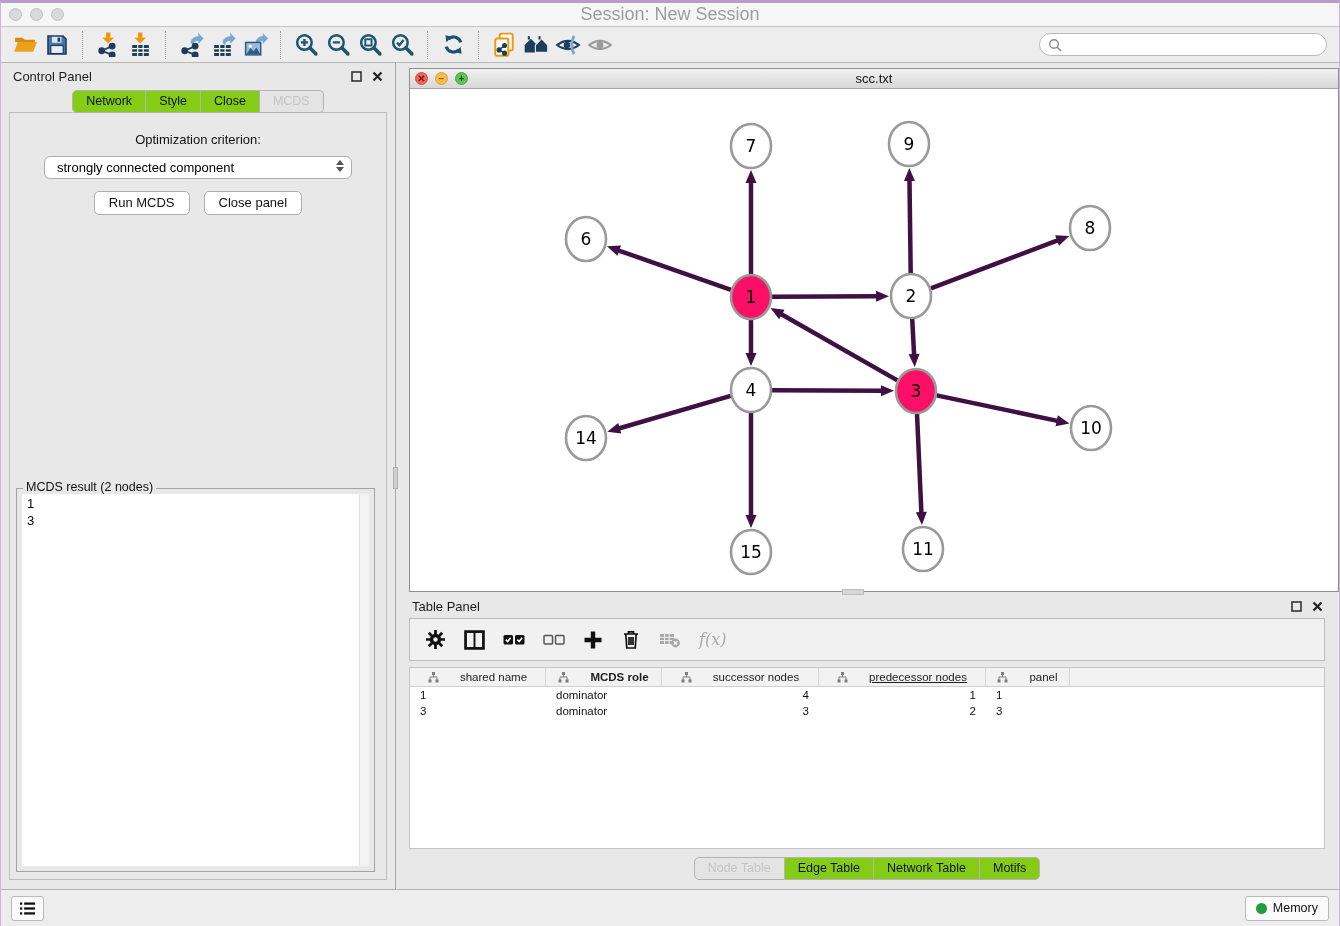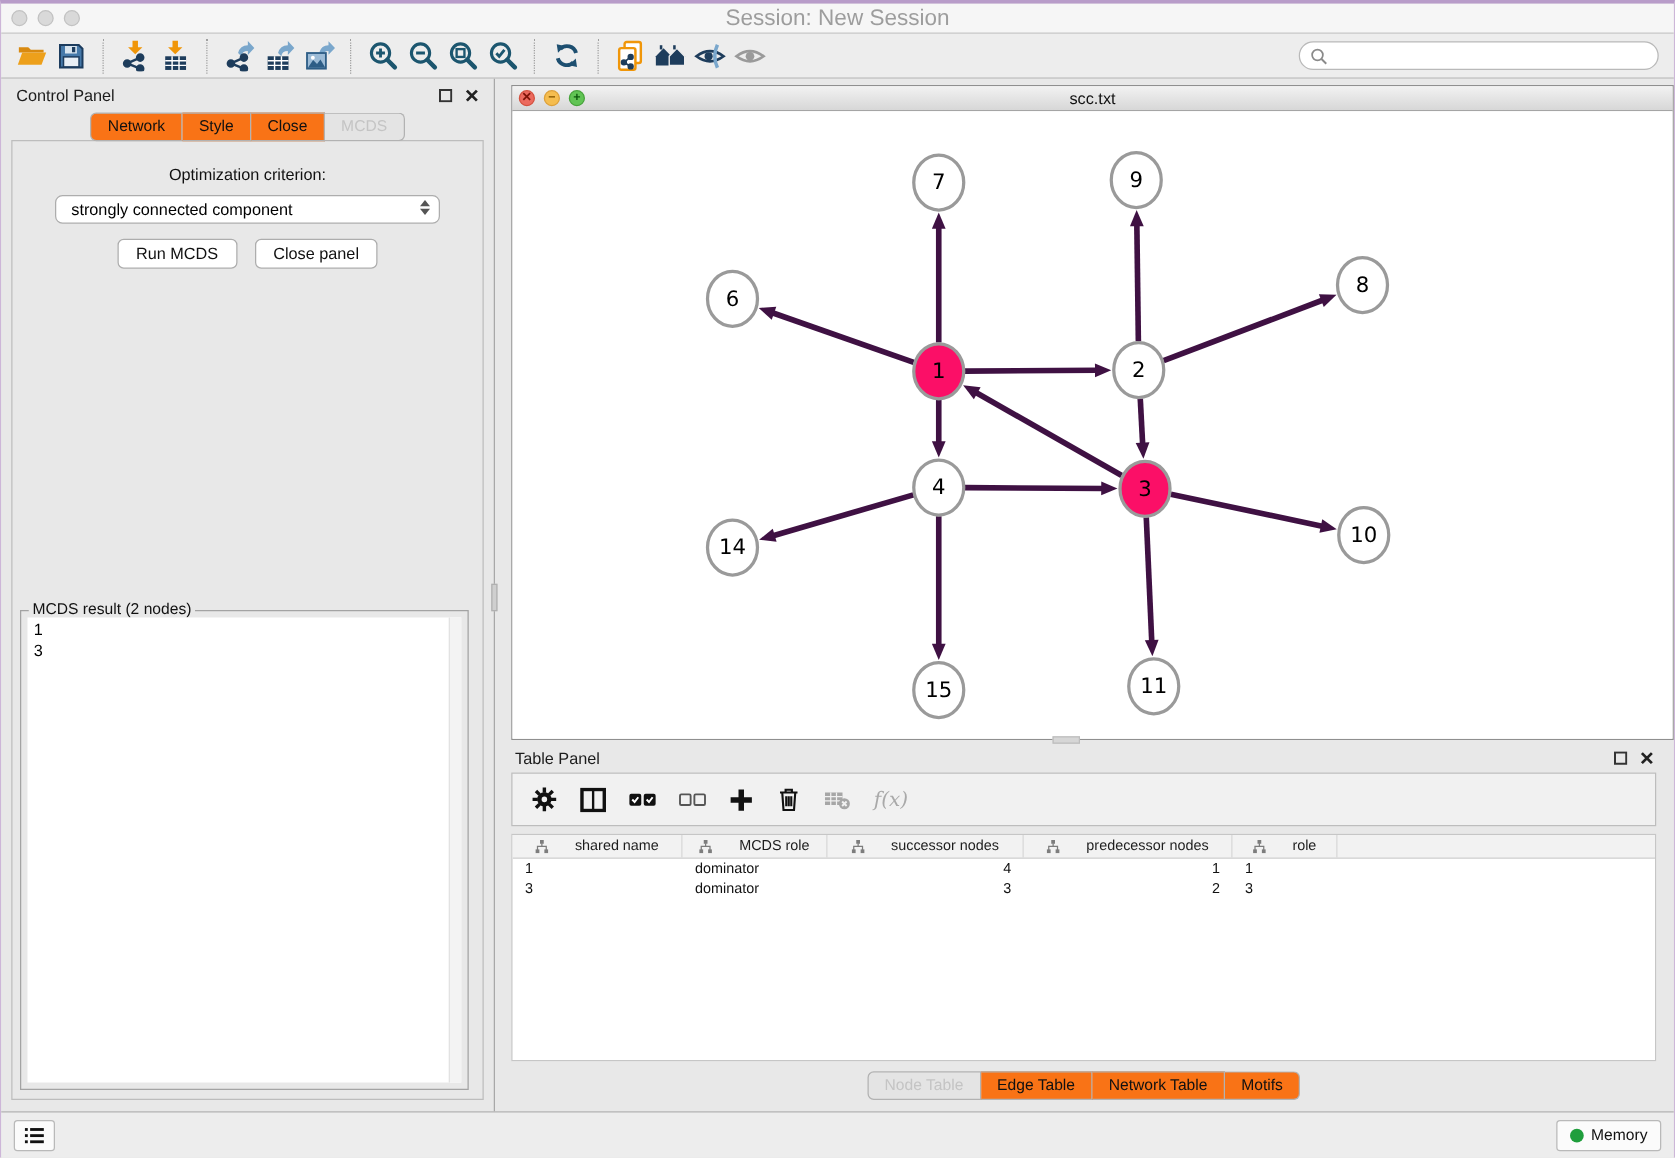--- a/index.html
+++ b/index.html
@@ -35,21 +35,21 @@
   
   .main { flex:1; display:flex; min-height:0; background:#e8e8e8; }
 
   
   .control-panel { width:395px; flex:none; border-right:1px solid #a8a8a8;
                    display:flex; flex-direction:column; position:relative; }
   .cp-header { height:27px; flex:none; display:flex; align-items:center; padding:0 12px; }
   .panel-title { font-size:13px; color:#1c1c1c; }
   .panel-icons { margin-left:auto; display:flex; gap:10px; align-items:center; }
   .tabs { display:flex; justify-content:center; position:relative; z-index:2; flex:none; }
-  .tab { background:#f97316; border:1px solid #b2b2b2; border-left:none; padding:3px 13px 4px;
+  .tab { background:#84cc16; border:1px solid #b2b2b2; border-left:none; padding:3px 13px 4px;
          font-size:12.5px; color:#111; white-space:nowrap; }
   .tab:first-child { border-left:1px solid #b2b2b2; border-radius:5px 0 0 5px; }
   .tab:last-child  { border-radius:0 5px 5px 0; }
   .tab.selected { background:#e4e4e4; color:#c4c4c4; }
   .cp-body { flex:1; margin:-1px 8px 9px; border:1px solid #bdbdbd; background:#e8e8e8;
              position:relative; display:flex; flex-direction:column; align-items:center; }
   .opt-label { margin-top:19px; font-size:13px; color:#111; }
   .dropdown { margin-top:9px; width:308px; height:23px; background:#fff;
               border:1px solid #adadad; border-radius:6px; display:flex; align-items:center;
               padding:0 22px 0 12px; font-size:13px; position:relative; }
@@ -500,55 +500,55 @@
           <div class="thead">
               <div class="th" style="width: 136px;">
                 <svg width="11" height="11" viewBox="0 0 11 11">
                   <path d="M5.5 2.5 V5 M2 8 V5 H9 V8" stroke="#7d7d7d" stroke-width="1" fill="none"></path>
                   <rect x="4" y="0" width="3" height="3" fill="#7d7d7d"></rect>
                   <rect x="0.5" y="7.5" width="3" height="3" fill="#7d7d7d"></rect>
                   <rect x="7.5" y="7.5" width="3" height="3" fill="#7d7d7d"></rect>
                 </svg>
                 <span>shared name</span>
               </div>
-              <div class="th" style="width: 116px;">
+              <div class="th" style="width: 116px; font-weight: bold;">
                 <svg width="11" height="11" viewBox="0 0 11 11">
                   <path d="M5.5 2.5 V5 M2 8 V5 H9 V8" stroke="#7d7d7d" stroke-width="1" fill="none"></path>
                   <rect x="4" y="0" width="3" height="3" fill="#7d7d7d"></rect>
                   <rect x="0.5" y="7.5" width="3" height="3" fill="#7d7d7d"></rect>
                   <rect x="7.5" y="7.5" width="3" height="3" fill="#7d7d7d"></rect>
                 </svg>
                 <span>MCDS role</span>
               </div>
               <div class="th" style="width: 157px;">
                 <svg width="11" height="11" viewBox="0 0 11 11">
                   <path d="M5.5 2.5 V5 M2 8 V5 H9 V8" stroke="#7d7d7d" stroke-width="1" fill="none"></path>
                   <rect x="4" y="0" width="3" height="3" fill="#7d7d7d"></rect>
                   <rect x="0.5" y="7.5" width="3" height="3" fill="#7d7d7d"></rect>
                   <rect x="7.5" y="7.5" width="3" height="3" fill="#7d7d7d"></rect>
                 </svg>
                 <span>successor nodes</span>
               </div>
-              <div class="th" style="width: 167px;">
+              <div class="th" style="width: 167px; text-decoration: underline;">
                 <svg width="11" height="11" viewBox="0 0 11 11">
                   <path d="M5.5 2.5 V5 M2 8 V5 H9 V8" stroke="#7d7d7d" stroke-width="1" fill="none"></path>
                   <rect x="4" y="0" width="3" height="3" fill="#7d7d7d"></rect>
                   <rect x="0.5" y="7.5" width="3" height="3" fill="#7d7d7d"></rect>
                   <rect x="7.5" y="7.5" width="3" height="3" fill="#7d7d7d"></rect>
                 </svg>
                 <span>predecessor nodes</span>
               </div>
               <div class="th" style="width: 84px;">
                 <svg width="11" height="11" viewBox="0 0 11 11">
                   <path d="M5.5 2.5 V5 M2 8 V5 H9 V8" stroke="#7d7d7d" stroke-width="1" fill="none"></path>
                   <rect x="4" y="0" width="3" height="3" fill="#7d7d7d"></rect>
                   <rect x="0.5" y="7.5" width="3" height="3" fill="#7d7d7d"></rect>
                   <rect x="7.5" y="7.5" width="3" height="3" fill="#7d7d7d"></rect>
                 </svg>
-                <span>role</span>
+                <span>panel</span>
               </div>
             </div>
           <div class="tbody">
               <div class="trow">
                 <div class="td" style="width: 136px; text-align: left;">1</div>
                 <div class="td" style="width: 116px; text-align: left;">dominator</div>
                 <div class="td" style="width: 157px; text-align: right;">4</div>
                 <div class="td" style="width: 167px; text-align: right;">1</div>
                 <div class="td" style="width: 84px; text-align: left;">1</div>
               </div>

